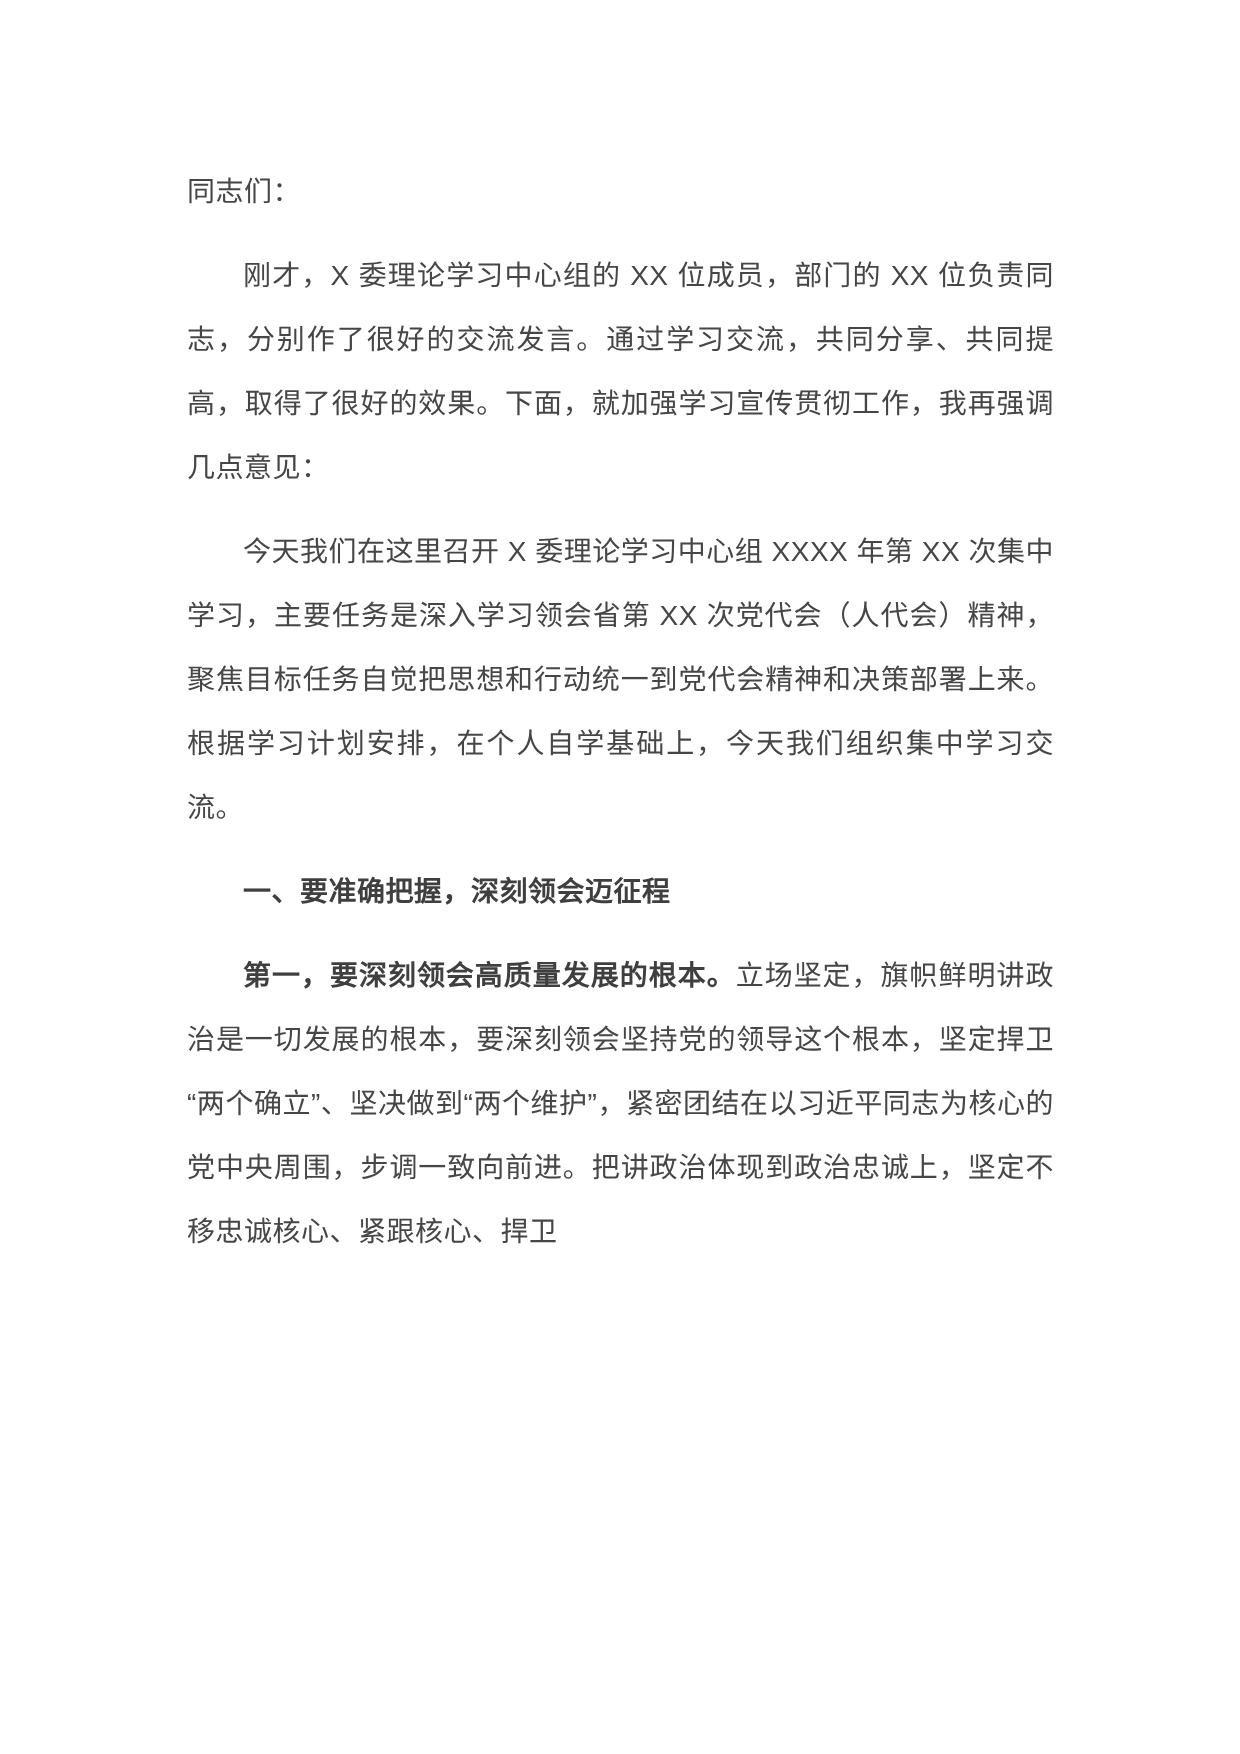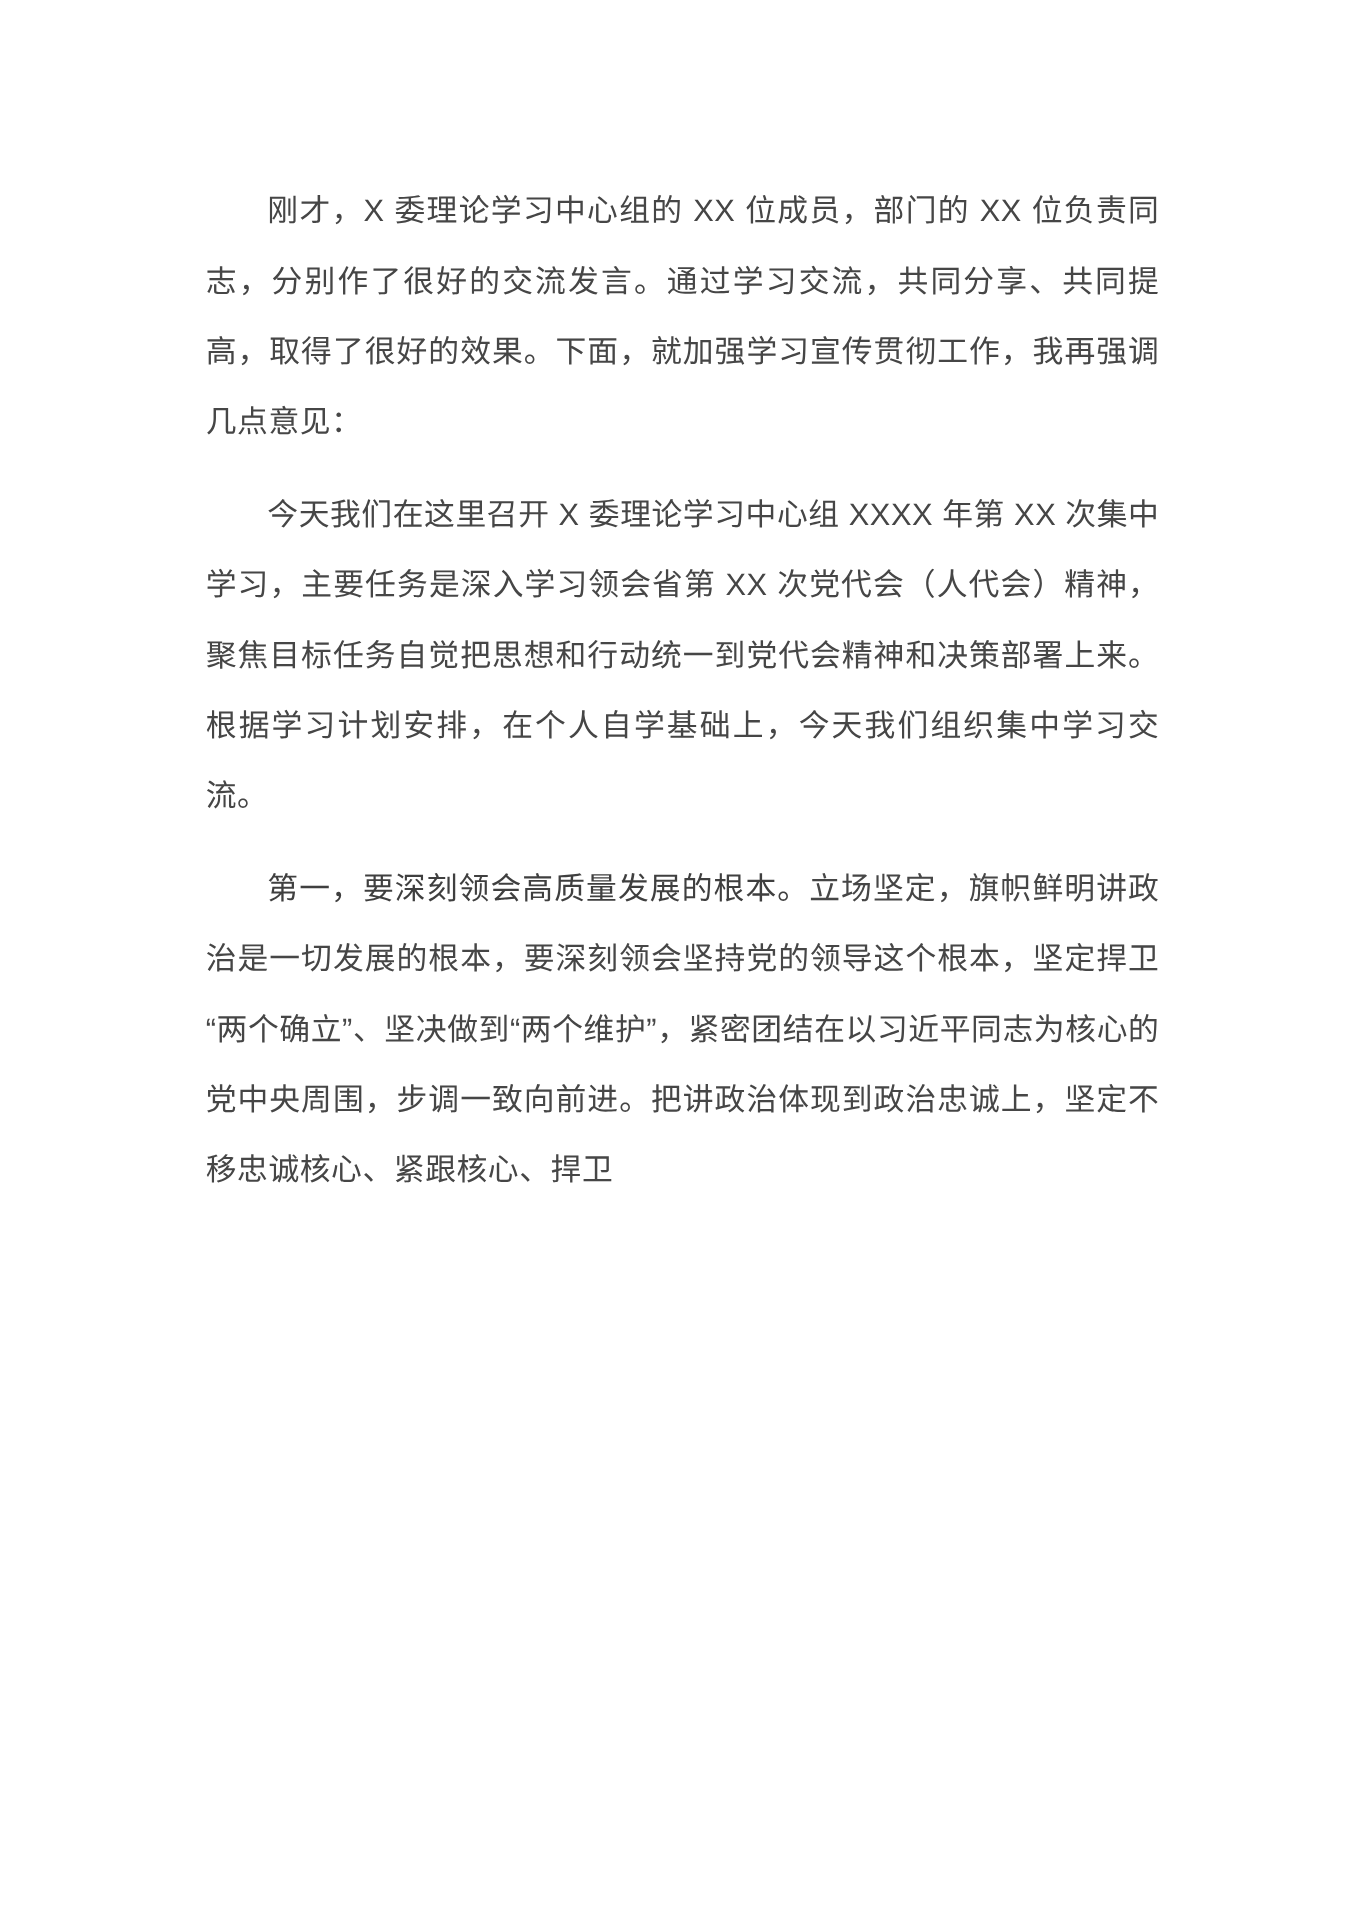--- a/index.html
+++ b/index.html
@@ -33,26 +33,28 @@
   }
   .page p.indent {
     text-indent: 2em;
   }
   .page p.heading {
     text-indent: 2em;
     font-weight: 700;
     color: #3f3f3f;
   }
   .page strong.bold-lead {
-    font-weight: 400;
+    font-weight: 700;
     color: #3f3f3f;
   }
 </style>
 </head>
 <body>
 
 <div class="page">
   <div>
+      <p class="salutation">同志们：</p>
       <p class="indent">刚才，X 委理论学习中心组的 XX 位成员，部门的 XX 位负责同志，分别作了很好的交流发言。通过学习交流，共同分享、共同提高，取得了很好的效果。下面，就加强学习宣传贯彻工作，我再强调几点意见：</p>
       <p class="indent">今天我们在这里召开 X 委理论学习中心组 XXXX 年第 XX 次集中学习，主要任务是深入学习领会省第 XX 次党代会（人代会）精神，聚焦目标任务自觉把思想和行动统一到党代会精神和决策部署上来。根据学习计划安排，在个人自学基础上，今天我们组织集中学习交流。</p>
+      <p class="heading">一、要准确把握，深刻领会迈征程</p>
       <p class="indent"><strong class="bold-lead">第一，要深刻领会高质量发展的根本。</strong>立场坚定，旗帜鲜明讲政治是一切发展的根本，要深刻领会坚持党的领导这个根本，坚定捍卫“两个确立”、坚决做到“两个维护”，紧密团结在以习近平同志为核心的党中央周围，步调一致向前进。把讲政治体现到政治忠诚上，坚定不移忠诚核心、紧跟核心、捍卫</p>
     </div>
 </div>
 
 </body></html>

